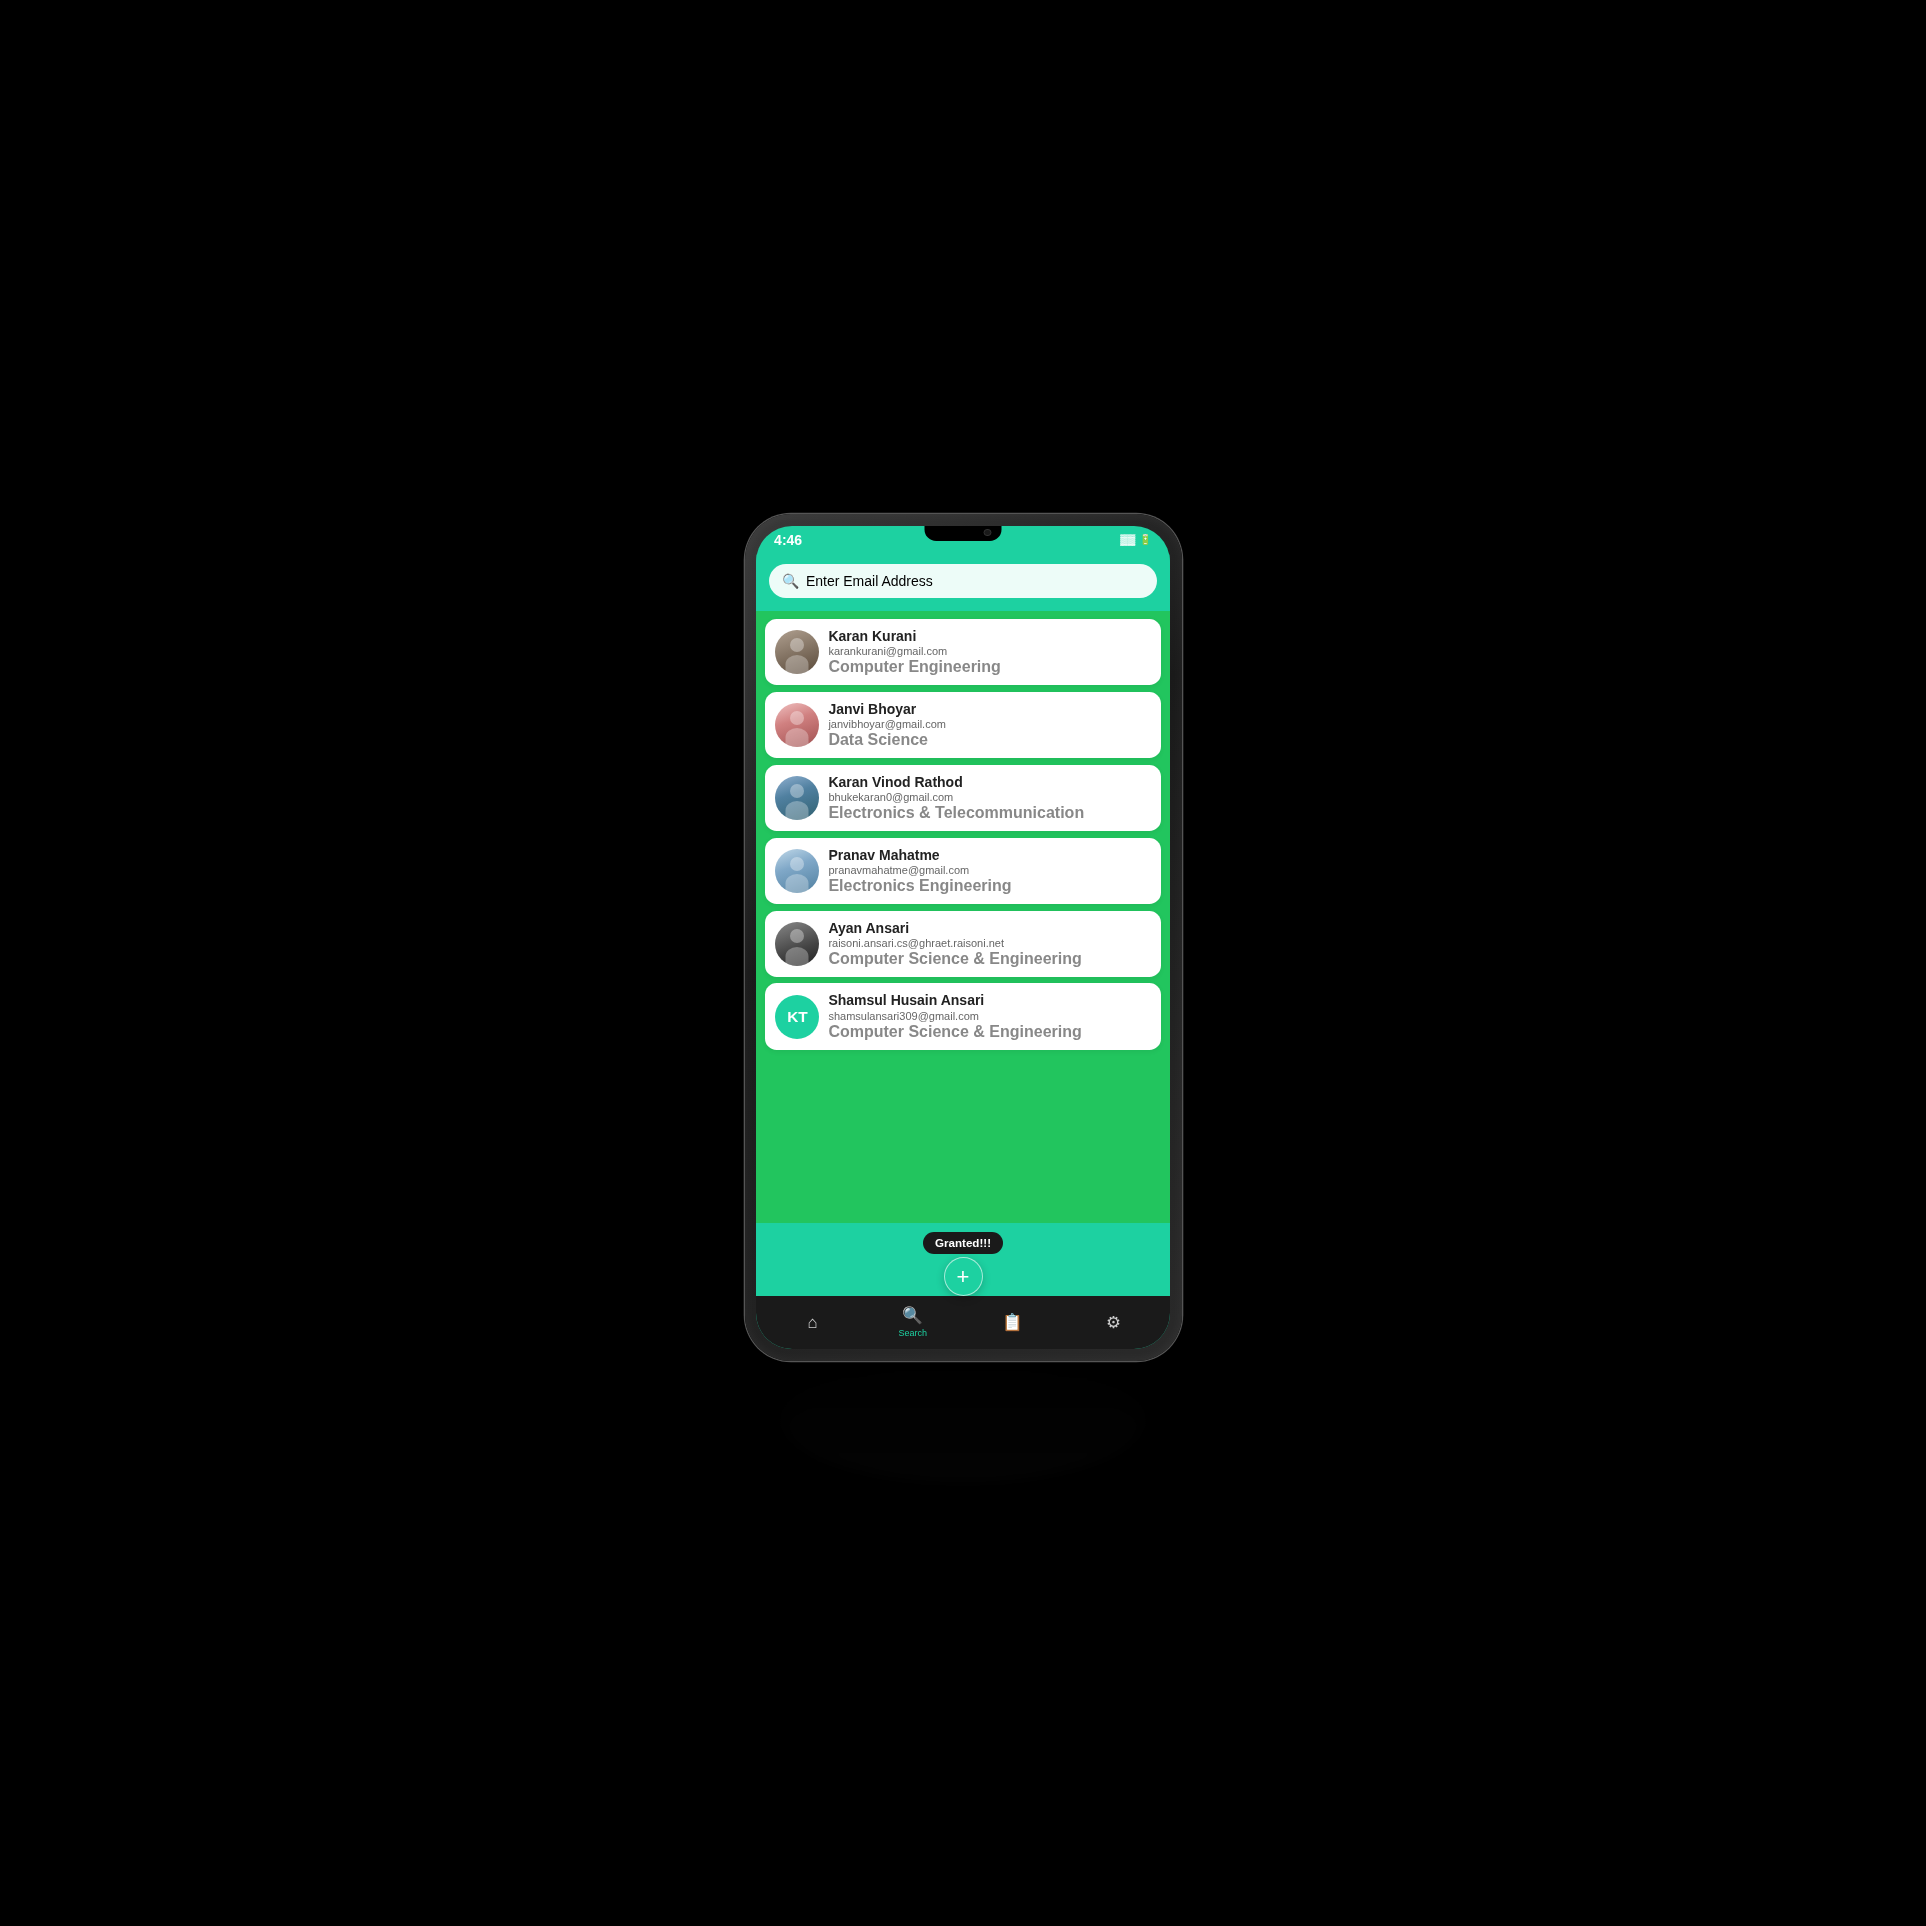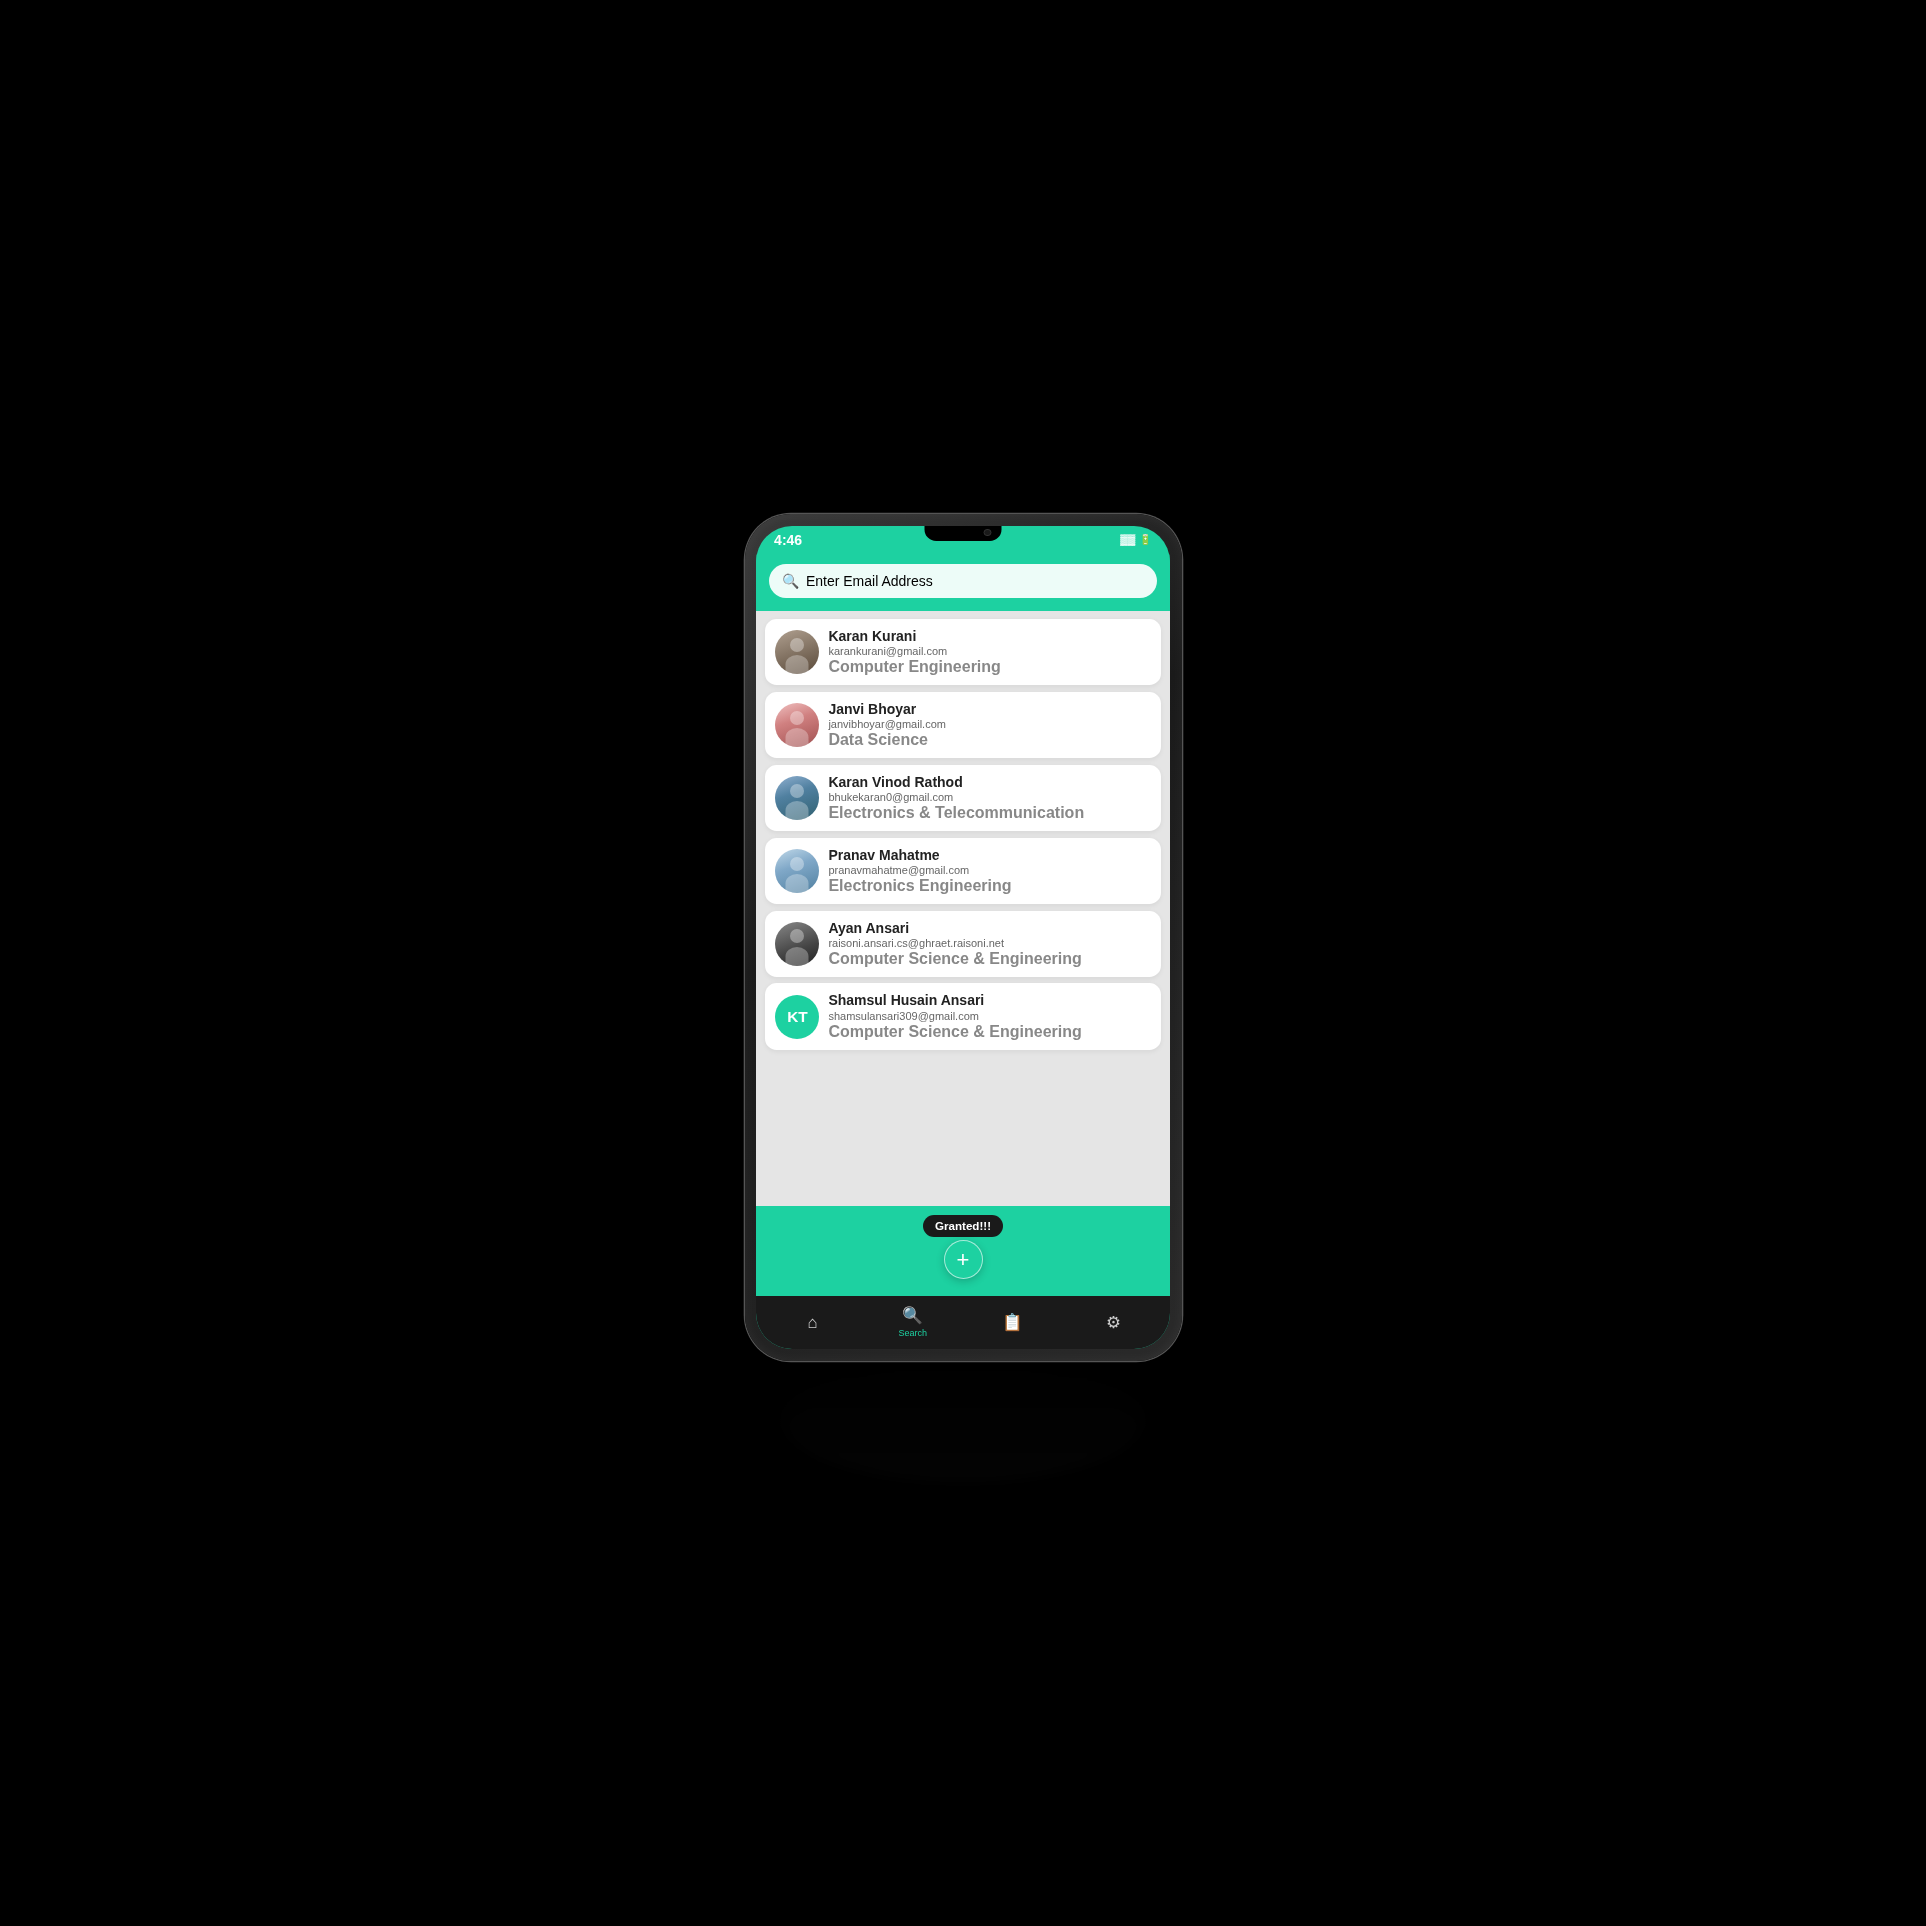--- a/index.html
+++ b/index.html
@@ -112,21 +112,21 @@
       font-size: 14px;
     }
 
     .search-placeholder {
       color: #000000;
       font-size: 14px;
     }
 
     
     .content-area {
-      background: #e5e5e5;
+      background: #22c55e;
       flex: 1;
       overflow-y: auto;
       padding: 7.7px 9px;
       display: flex;
       flex-direction: column;
       gap: 6.4px;
     }
 
     
     .contact-card {
@@ -221,21 +221,21 @@
 
     .contact-dept {
       font-size: 16px;
       color: #888;
       font-weight: bold;
     }
 
     
     .fab-area {
       background: #1dd1a1;
-      padding: 9px 0 17px 0;
+      padding: 9px 0 0 0;
       display: flex;
       flex-direction: column;
       align-items: center;
       gap: 3.9px;
       position: relative;
     }
 
     .granted-badge {
       background: #1a1a1a;
       color: #fff;

